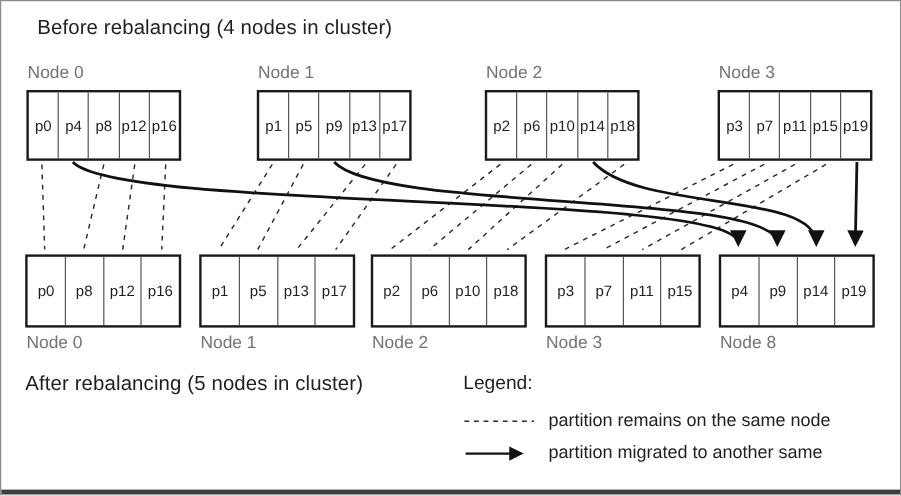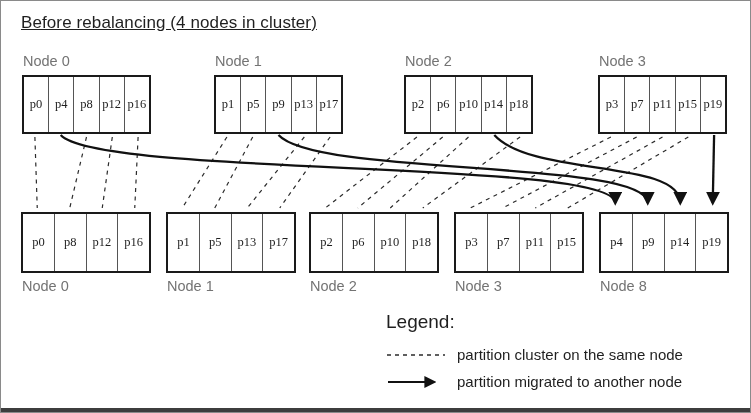--- a/index.html
+++ b/index.html
@@ -23,21 +23,21 @@
     background: #3d3d3d;
   }
 
   .section-title {
     position: absolute;
     font-size: 17px;
     letter-spacing: 0.1px;
     color: #1f1f1f;
     white-space: nowrap;
   }
-  #title-before { left: 20px; top: 12px; text-decoration: underline; }
+  #title-before { left: 30px; top: 12px; }
   #title-after  { left: 20px; top: 309px; }
 
   .node-label {
     position: absolute;
     font-size: 14.5px;
     color: #737373;
     white-space: nowrap;
   }
 
   .node-box {
@@ -49,40 +49,39 @@
 
   .cell {
     flex: 1 1 0;
     display: flex;
     align-items: center;
     justify-content: center;
     border-left: 1px solid #555555;
     font-size: 12.5px;
     color: #1f1f1f;
     overflow: hidden;
-    font-family: Liberation Serif, serif;
   }
   .cell:first-child { border-left: none; }
 
   #connections-svg {
     position: absolute;
     left: 0; top: 0;
     width: 751px; height: 413px;
     pointer-events: none;
   }
 
   #legend {
     position: absolute;
     left: 385px;
     top: 310px;
     display: flex;
     flex-direction: column;
   }
   #legend-title {
-    font-size: 19px;
+    font-size: 16px;
     margin-bottom: 13px;
   }
   .legend-row {
     display: flex;
     align-items: center;
     margin-bottom: 10px;
   }
   .legend-swatch {
     width: 60px;
     margin-right: 11px;
@@ -275,36 +274,37 @@
         <div class="cell">
           <span>p14</span>
         </div>
         <div class="cell">
           <span>p19</span>
         </div>
       </div>
       <div class="node-label" style="left: 599px; top: 277px;">Node 8</div>
     </div>
 
+  <div id="title-after" class="section-title">After rebalancing (5 nodes in cluster)</div>
 
   <div id="legend">
     <div id="legend-title">Legend:</div>
     <div class="legend-row">
       <svg class="legend-swatch" width="60" height="10" viewBox="0 0 60 10">
         <line x1="1" y1="5" x2="59" y2="5" stroke="#2b2b2b" stroke-width="1.3" stroke-dasharray="4 4"></line>
       </svg>
-      <span class="legend-label">partition cluster on the same node</span>
+      <span class="legend-label">partition remains on the same node</span>
     </div>
     <div class="legend-row">
       <svg class="legend-swatch" width="60" height="14" viewBox="0 0 60 14">
         <defs>
           <marker id="legend-arrowhead" viewBox="0 0 10 10" refX="8" refY="5" markerWidth="6" markerHeight="6" orient="auto">
             <path d="M 0 0 L 10 5 L 0 10 z" fill="#111111"></path>
           </marker>
         </defs>
         <line x1="2" y1="7" x2="48" y2="7" stroke="#111111" stroke-width="2" marker-end="url(#legend-arrowhead)"></line>
       </svg>
-      <span class="legend-label">partition migrated to another node</span>
+      <span class="legend-label">partition migrated to another same</span>
     </div>
   </div>
 
   <div id="bottom-bar"></div>
 </div>
 
 </body></html>

